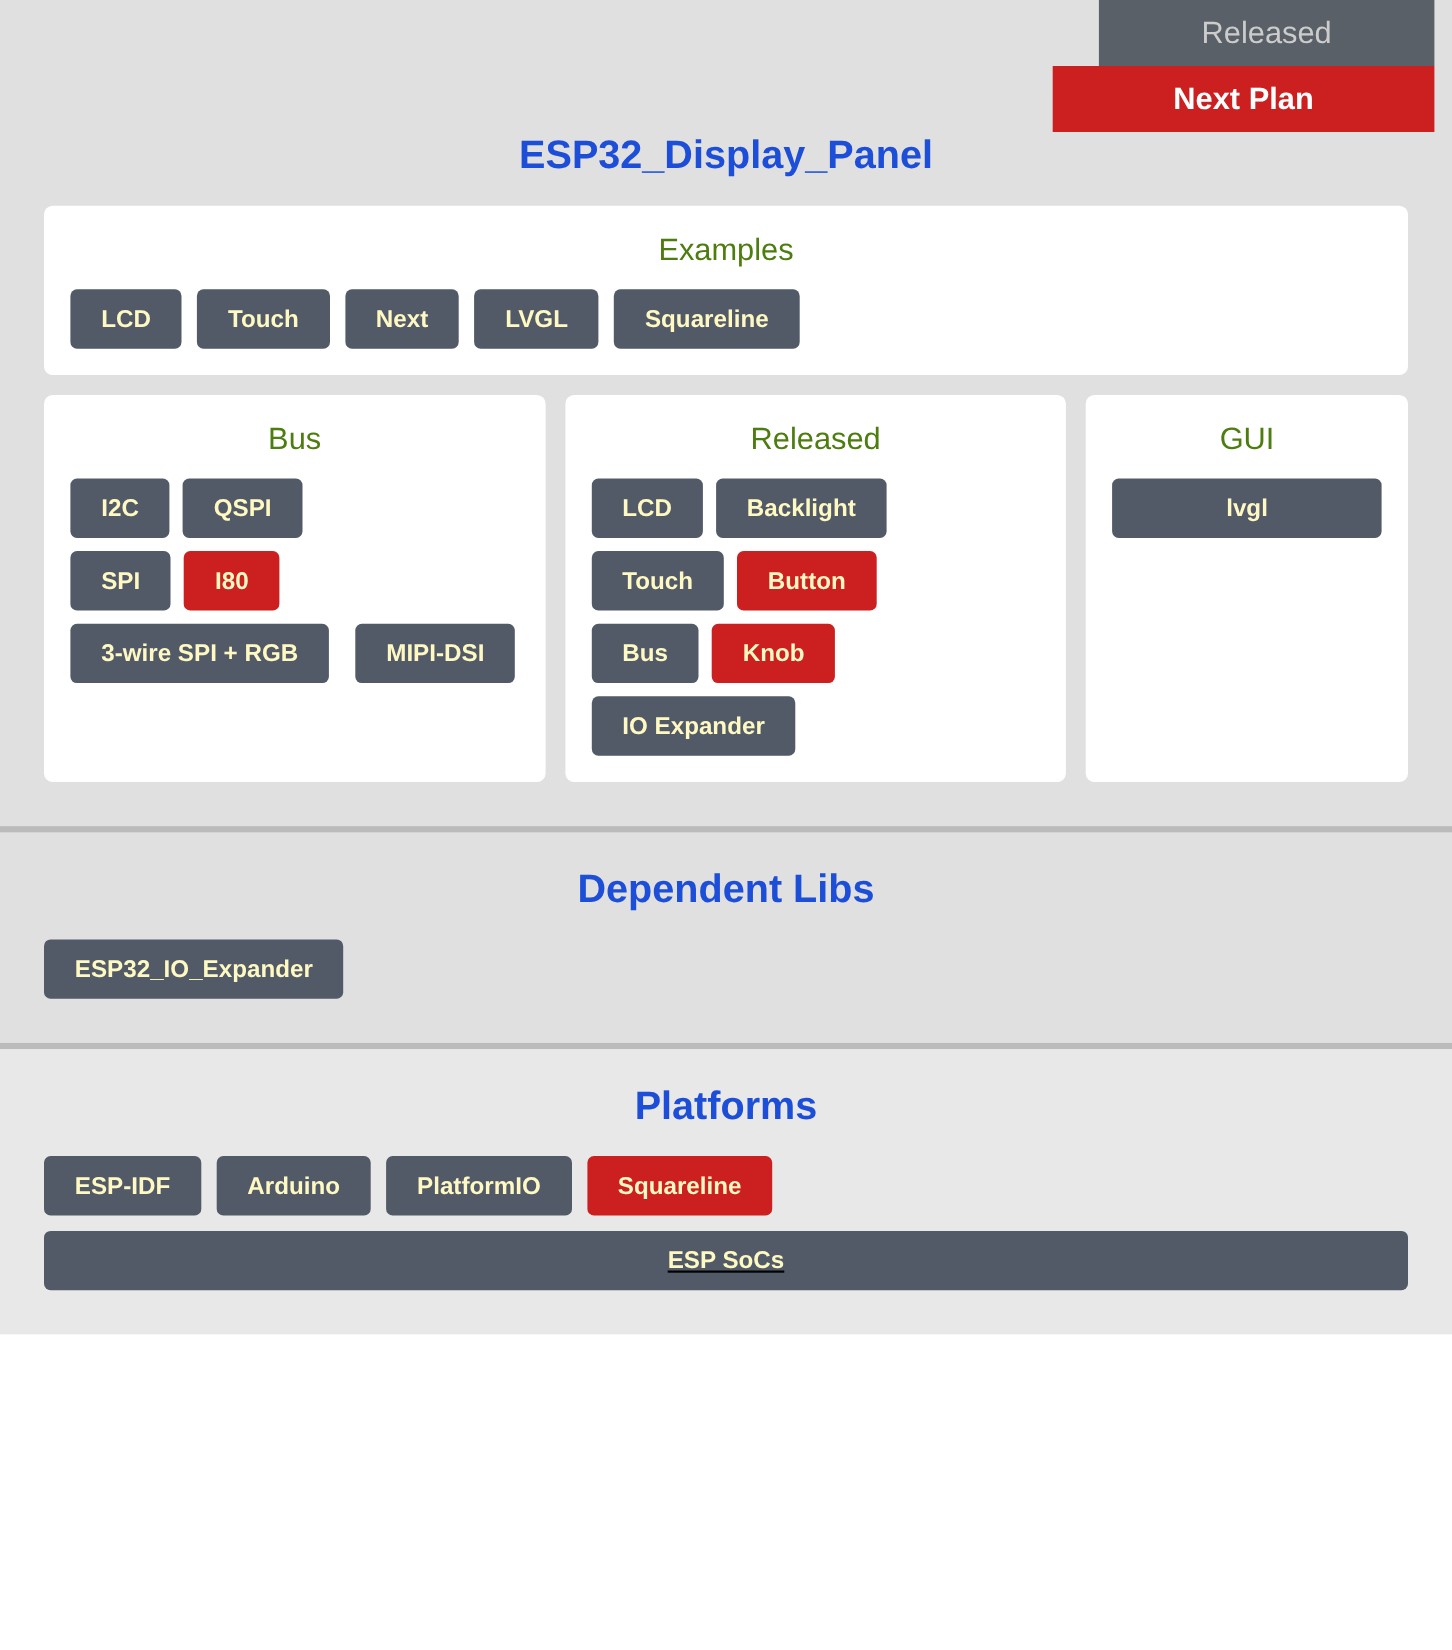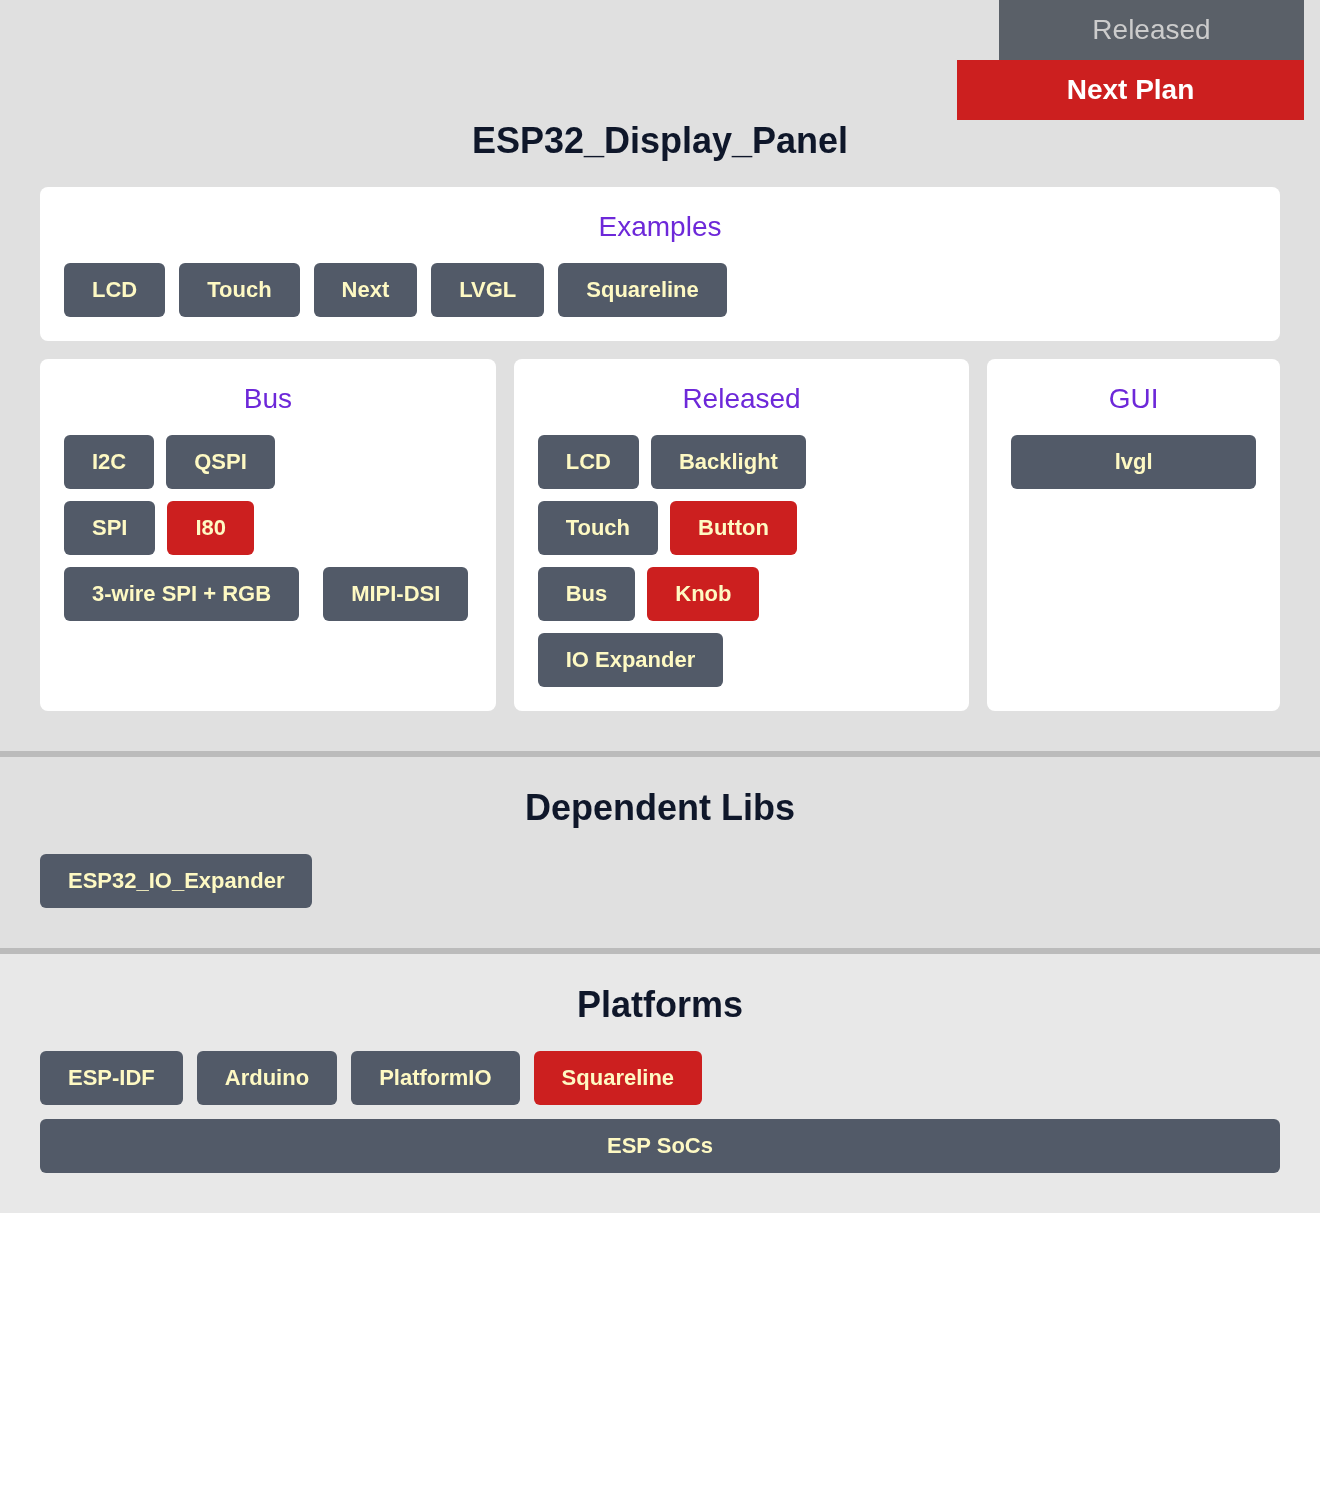--- a/index.html
+++ b/index.html
@@ -48,36 +48,36 @@
 
     .section-gray {
       background: #e0e0e0;
     }
 
     .section-title {
       font-size: 36px;
       font-weight: bold;
       text-align: center;
       margin-bottom: 25px;
-      color: #0f172a;
+      color: #1d4ed8;
     }
 
     
     .white-card {
       background: #fff;
       border-radius: 8px;
       padding: 24px;
       margin-bottom: 18px;
     }
 
     .card-title {
       font-size: 28px;
       text-align: center;
       margin-bottom: 20px;
-      color: #6d28d9;
+      color: #4d7c0f;
       font-weight: normal;
     }
 
     
     .btn-row {
       display: flex;
       flex-wrap: wrap;
       gap: 14px;
     }
 
@@ -218,17 +218,17 @@
 
 <div class="platforms-section">
   <h2 class="section-title">Platforms</h2>
   <div class="btn-row" style="flex-direction: column; gap: 14px;">
     <div style="display:flex; gap:14px;">
       <button class="tag-btn">ESP-IDF</button>
       <button class="tag-btn">Arduino</button>
       <button class="tag-btn">PlatformIO</button>
       <button class="tag-btn red">Squareline</button>
     </div>
-    <div style="display:flex; gap:14px;">
+    <div style="display:flex; gap:14px;text-decoration:underline;">
       <button class="tag-btn" style="width: 100%;">ESP SoCs</button>
     </div>
   </div>
 </div>
 
 </body></html>

